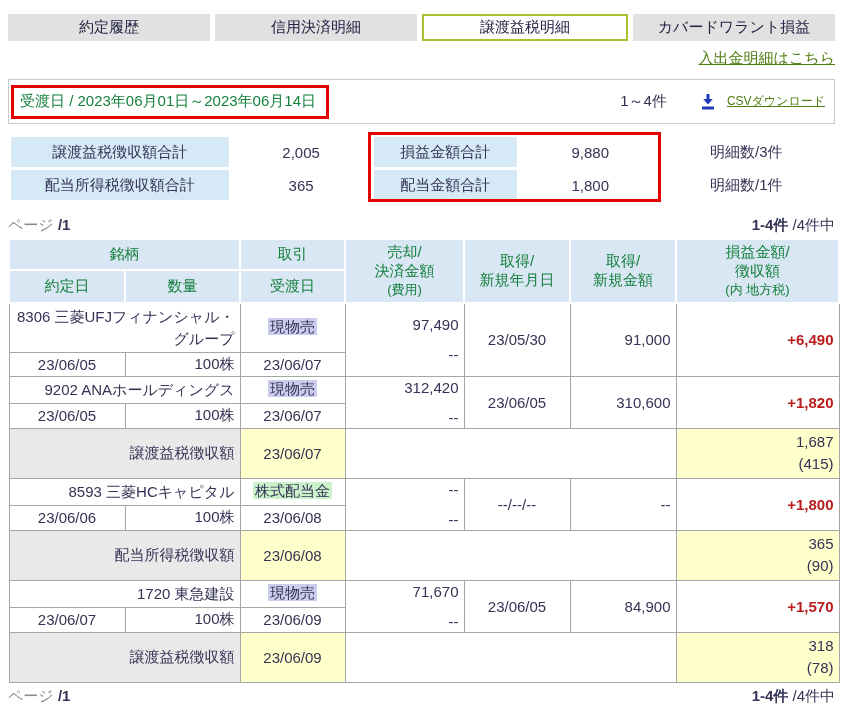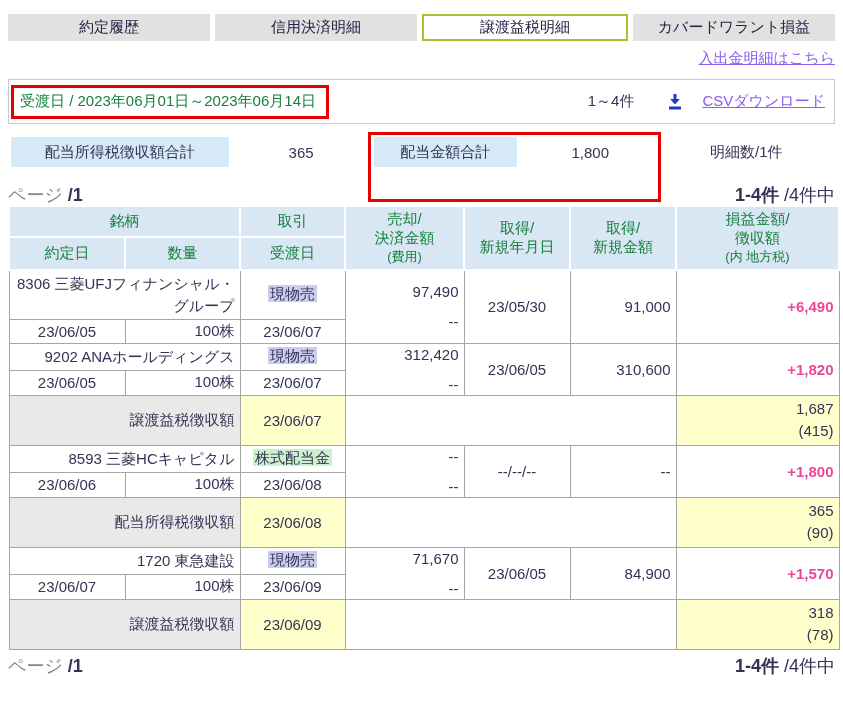--- a/index.html
+++ b/index.html
@@ -8,41 +8,41 @@
   .page { padding:0 8px; width:843px; }
 
   
   .tabs { display:flex; gap:5px; margin-top:14px; height:27px; }
   .tab { flex:1; background:#e1e1e1; color:#222244; font-size:15px;
          display:flex; align-items:center; justify-content:center; cursor:pointer; }
   .tab.active { background:#fff; border:2px solid #a8c32e; }
 
   
   .linkrow { margin-top:8px; text-align:right; font-size:15px; height:19px; }
-  a.lnk { color:#8b5cf6; text-decoration:underline; cursor:pointer; }
+  a.lnk { color:#4d7c0f; text-decoration:underline; cursor:pointer; }
 
   
   .filterbar { margin-top:11px; border:1px solid #c9c9c9; height:45px;
                display:flex; align-items:center; justify-content:space-between; padding:0 9px 0 2px; }
   .daterange { border:3px solid #e60000; padding:4px 10px 5px 6px; font-size:15px; color:#15803d; }
   .filter-right { display:flex; align-items:center; gap:34px; }
   .countlabel { font-size:15px; color:#333355; }
-  .csvlink { display:flex; align-items:center; gap:20px; font-size:15px;text-align:right; }
+  .csvlink { display:flex; align-items:center; gap:12px; font-size:12px;text-align:right; }
   .dlicon { display:inline-block; width:14px; height:16px; }
 
   
   .summary-wrap { position:relative; margin-top:10px; width:824px; }
   table.summary { border-collapse:separate; border-spacing:3px; width:824px; font-size:15px; }
   table.summary td { height:30px; text-align:center; vertical-align:middle; }
   td.sl { background:#d6e9f6; }
   .red-overlay { position:absolute; border:3px solid #e60000;
                  left:360px; top:-2px; width:293px; height:70px; pointer-events:none; }
 
   
-  .pag { display:flex; justify-content:space-between; font-size:18px; margin-top:13px; height:19px; }
+  .pag { display:flex; justify-content:space-between; font-size:15px; margin-top:13px; height:19px; }
   .pag .gray { color:#8a8a8a; }
   .pag b { color:#333355; }
   .pag-bottom { margin-top:4px; }
 
   
   table.main { border-collapse:collapse; width:830px; margin-top:3px; font-size:15px;
                border:1px solid #b3b3b3; table-layout:fixed; }
   table.main th { background:#d9e6f3; border:2px solid #fff; font-weight:normal;
                   color:#15803d; text-align:center; vertical-align:middle; padding:2px 0; }
   table.main thead tr:first-child th { height:31px; }
@@ -53,21 +53,21 @@
   td.c { text-align:center; }
   td.r { text-align:right; }
   tr.r-name td { height:25px; }
   tr.r-sub td { height:24px; }
   tr.r-tax td { height:46px; }
   .hl { padding:0 2px; }
   .hl-p { background:#ccccee; }
   .hl-g { background:#ccf2cc; }
   td.sell { text-align:right; }
   td.sell div + div { margin-top:13px; }
-  td.pl { text-align:right; color:#ec4899; font-weight:bold; }
+  td.pl { text-align:right; color:#b91c1c; font-weight:bold; }
   td.taxlabel { background:#e9e9e9; text-align:right; padding-right:8px; }
   td.ylw { background:#ffffcc; }
   td.amt { text-align:right; line-height:1.5; }
 </style>
 </head>
 <body>
 
 <div class="page">
 
   <div class="tabs">
@@ -101,20 +101,27 @@
   <div class="summary-wrap">
     <table class="summary">
       <colgroup>
           <col style="width:216px">
           <col style="width:138px">
           <col style="width:142px">
           <col style="width:140px">
           <col style="width:164px">
         </colgroup>
       <tbody>
+          <tr>
+        <td class="sl">譲渡益税徴収額合計</td>
+        <td>2,005</td>
+        <td class="sl">損益金額合計</td>
+        <td>9,880</td>
+        <td>明細数/3件</td>
+      </tr>
       <tr>
         <td class="sl">配当所得税徴収額合計</td>
         <td>365</td>
         <td class="sl">配当金額合計</td>
         <td>1,800</td>
         <td>明細数/1件</td>
       </tr>
     </tbody>
       </table>
     <div class="red-overlay"></div>

